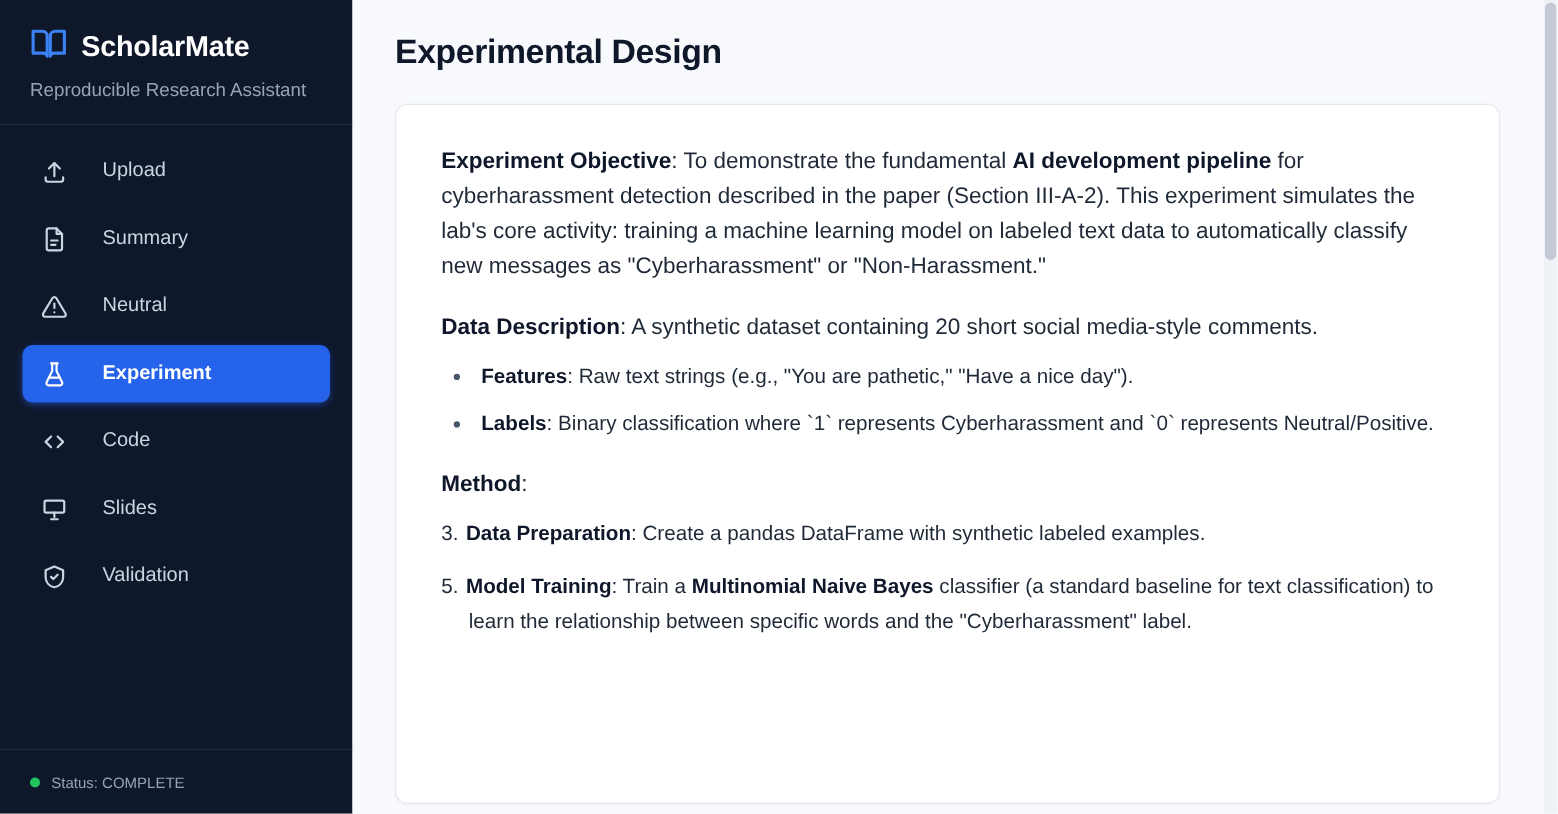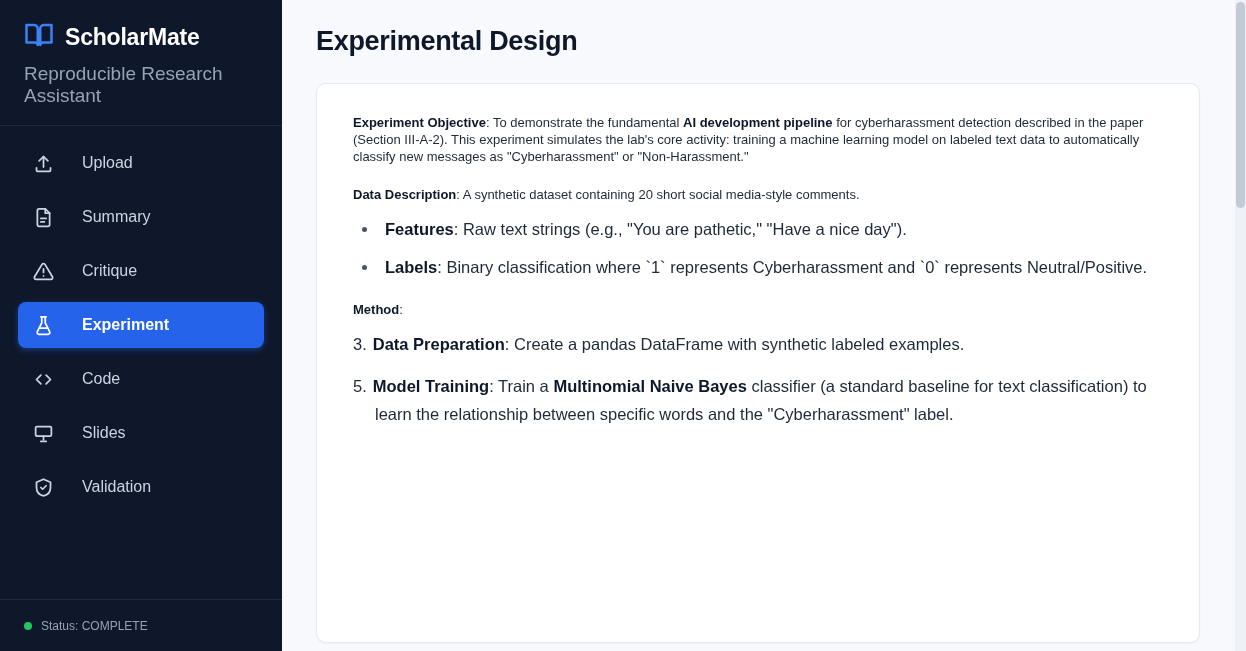--- a/index.html
+++ b/index.html
@@ -35,21 +35,21 @@
     gap: 11px;
   }
   .brand-title {
     font-size: 23px;
     font-weight: bold;
     color: #ffffff;
     letter-spacing: -0.2px;
   }
   .brand-sub {
     margin-top: 9px;
-    font-size: 19px;
+    font-size: 15px;
     color: #94a3b8;
   }
   .nav {
     padding: 14px 18px 0 18px;
     flex: 1 1 auto;
   }
   .nav-item {
     display: flex;
     align-items: center;
     gap: 28px;
@@ -111,22 +111,22 @@
     background: #ffffff;
     border: 1px solid #e5e9f0;
     border-radius: 10px;
     padding: 30px 36px 24px 36px;
     box-shadow: 0 1px 2px rgba(15,23,42,0.04);
     height: 560px;
     overflow: hidden;
   }
   .card p {
     margin: 0 0 21px 0;
-    font-size: 13px;
-    line-height: 17px;
+    font-size: 18px;
+    line-height: 28px;
     color: #1f2937;
   }
   .card p.tight { margin-bottom: 12px; }
   .bold { font-weight: bold; color: #0f172a; }
   ul.bullets {
     margin: 0 0 20px 0;
     padding-left: 26px;
   }
   ul.bullets li {
     font-size: 16.5px;
@@ -208,21 +208,21 @@
       </div>
 
       <div class="nav-item">
         <span class="nav-ico">
           <svg width="21" height="21" viewBox="0 0 24 24" fill="none" stroke="#cbd5e1" stroke-width="2" stroke-linecap="round" stroke-linejoin="round">
             <path d="M10.3 3.9 1.8 18a2 2 0 0 0 1.7 3h17a2 2 0 0 0 1.7-3L13.7 3.9a2 2 0 0 0-3.4 0z"></path>
               <path d="M12 9v4"></path>
               <path d="M12 17h.01"></path>
           </svg>
         </span>
-        <span>Critique</span>
+        <span>Neutral</span>
       </div>
 
       <div class="nav-item active">
         <span class="nav-ico">
           <svg width="21" height="21" viewBox="0 0 24 24" fill="none" stroke="#ffffff" stroke-width="2" stroke-linecap="round" stroke-linejoin="round">
             <path d="M9 2h6"></path>
               <path d="M10 2v7L5 19a2 2 0 0 0 1.8 3h10.4A2 2 0 0 0 19 19l-5-10V2"></path>
               <path d="M7.5 15h9"></path>
           </svg>
         </span>

